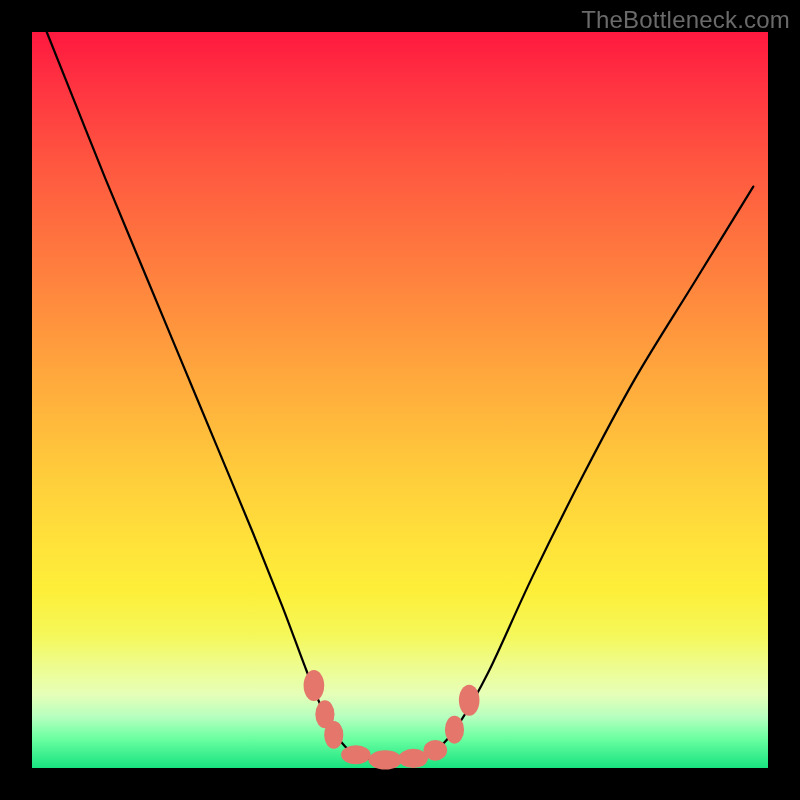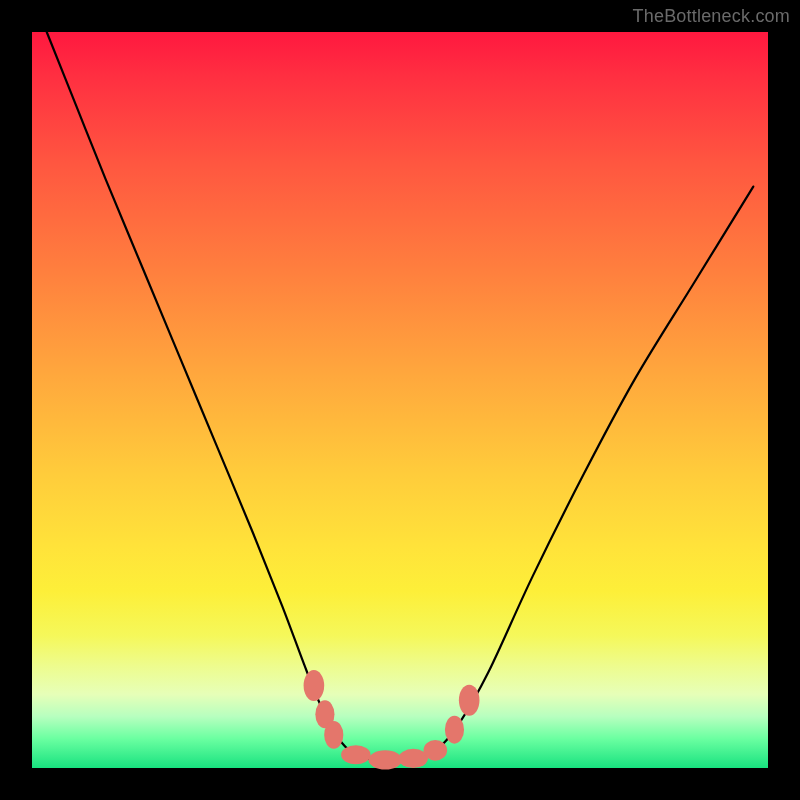--- a/index.html
+++ b/index.html
@@ -33,21 +33,21 @@
       #b7ffbf 93%,
       #6bffa1 96%,
       #18e27f 100%
     );
   }
   .watermark {
     position: absolute;
     top: 6px;
     right: 10px;
     color: #6a6a6a;
-    font-size: 18px;
+    font-size: 24px;
     font-weight: 500;
     letter-spacing: 0.2px;
     user-select: none;
   }
   svg.curve-layer {
     position: absolute;
     left: 0;
     top: 0;
     width: 736px;
     height: 736px;

